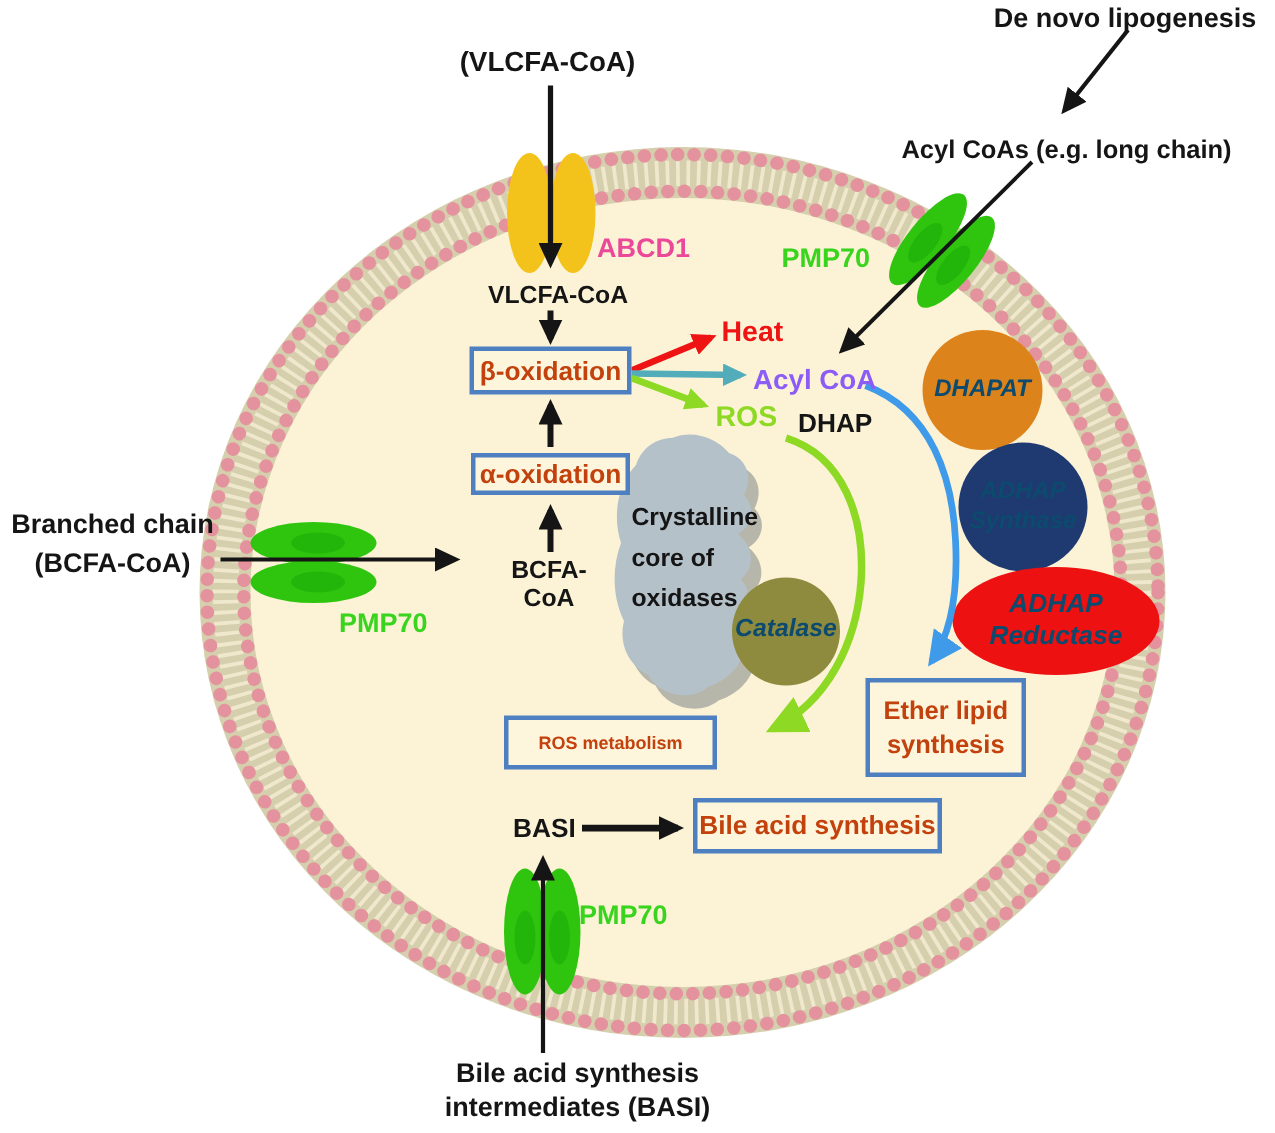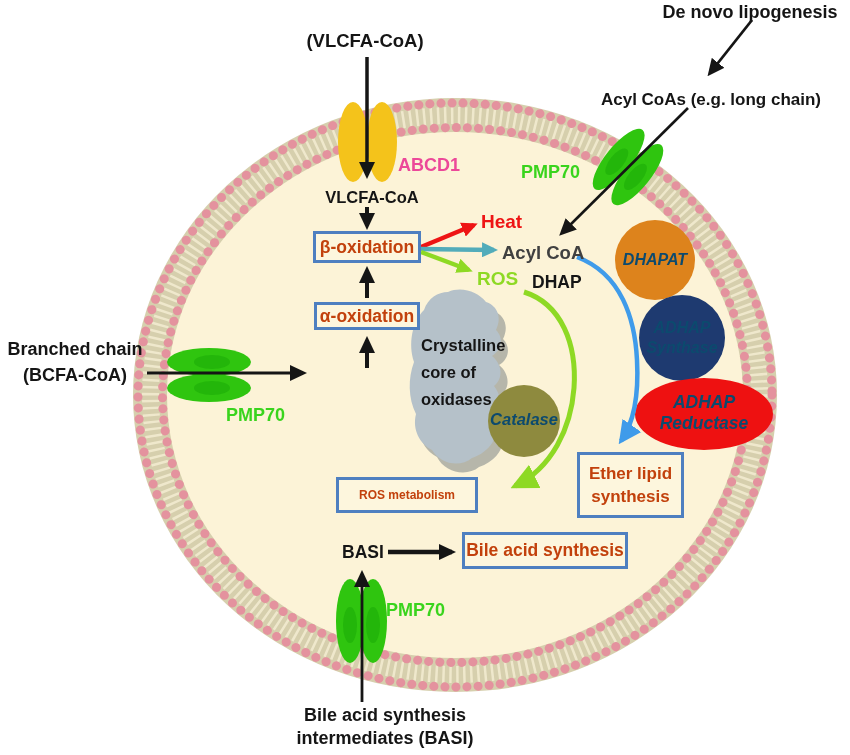--- a/index.html
+++ b/index.html
@@ -124,22 +124,23 @@
     <span style="display:block">Bile acid synthesis</span>
     <span style="display:block">intermediates (BASI)</span>
   </div>
 
   <div class="lbl" style="left:398px;top:155px;font-size:18px;color:#ec4899;">ABCD1</div>
   <div class="lbl" style="left:521px;top:162px;font-size:18px;color:#39d41d;">PMP70</div>
   <div class="lbl" style="left:226px;top:405px;font-size:18px;color:#39d41d;">PMP70</div>
   <div class="lbl" style="left:386px;top:600px;font-size:18px;color:#39d41d;">PMP70</div>
 
   <div class="lbl ctr" style="left:322px;top:188px;width:100px;font-size:16.5px;">VLCFA-CoA</div>
+  <div class="lbl ctr" style="left:325px;top:371px;width:82px;font-size:16.5px;">BCFA-CoA</div>
   <div class="lbl" style="left:481px;top:211px;font-size:19px;color:#ee1414;">Heat</div>
-  <div class="lbl" style="left:502px;top:242px;font-size:18.5px;color:#404040;">Acyl CoA</div>
+  <div class="lbl" style="left:502px;top:242px;font-size:18.5px;color:#8b5cf6;">Acyl CoA</div>
   <div class="lbl" style="left:477px;top:268px;font-size:19px;color:#8ed924;">ROS</div>
   <div class="lbl" style="left:532px;top:272px;font-size:17.5px;">DHAP</div>
   <div class="lbl" style="left:342px;top:542px;font-size:17.5px;">BASI</div>
 
   <div class="pbox" style="left:313px;top:231px;width:108px;height:32px;font-size:17.5px;">β-oxidation</div>
   <div class="pbox" style="left:314px;top:302px;width:106px;height:28px;font-size:17.5px;">α-oxidation</div>
   <div class="pbox" style="left:336px;top:477px;width:142px;height:36px;font-size:12px;">ROS metabolism</div>
   <div class="pbox" style="left:577px;top:452px;width:107px;height:66px;font-size:17px;line-height:23px;">
     <span>Ether lipid</span>
     <span>synthesis</span>

